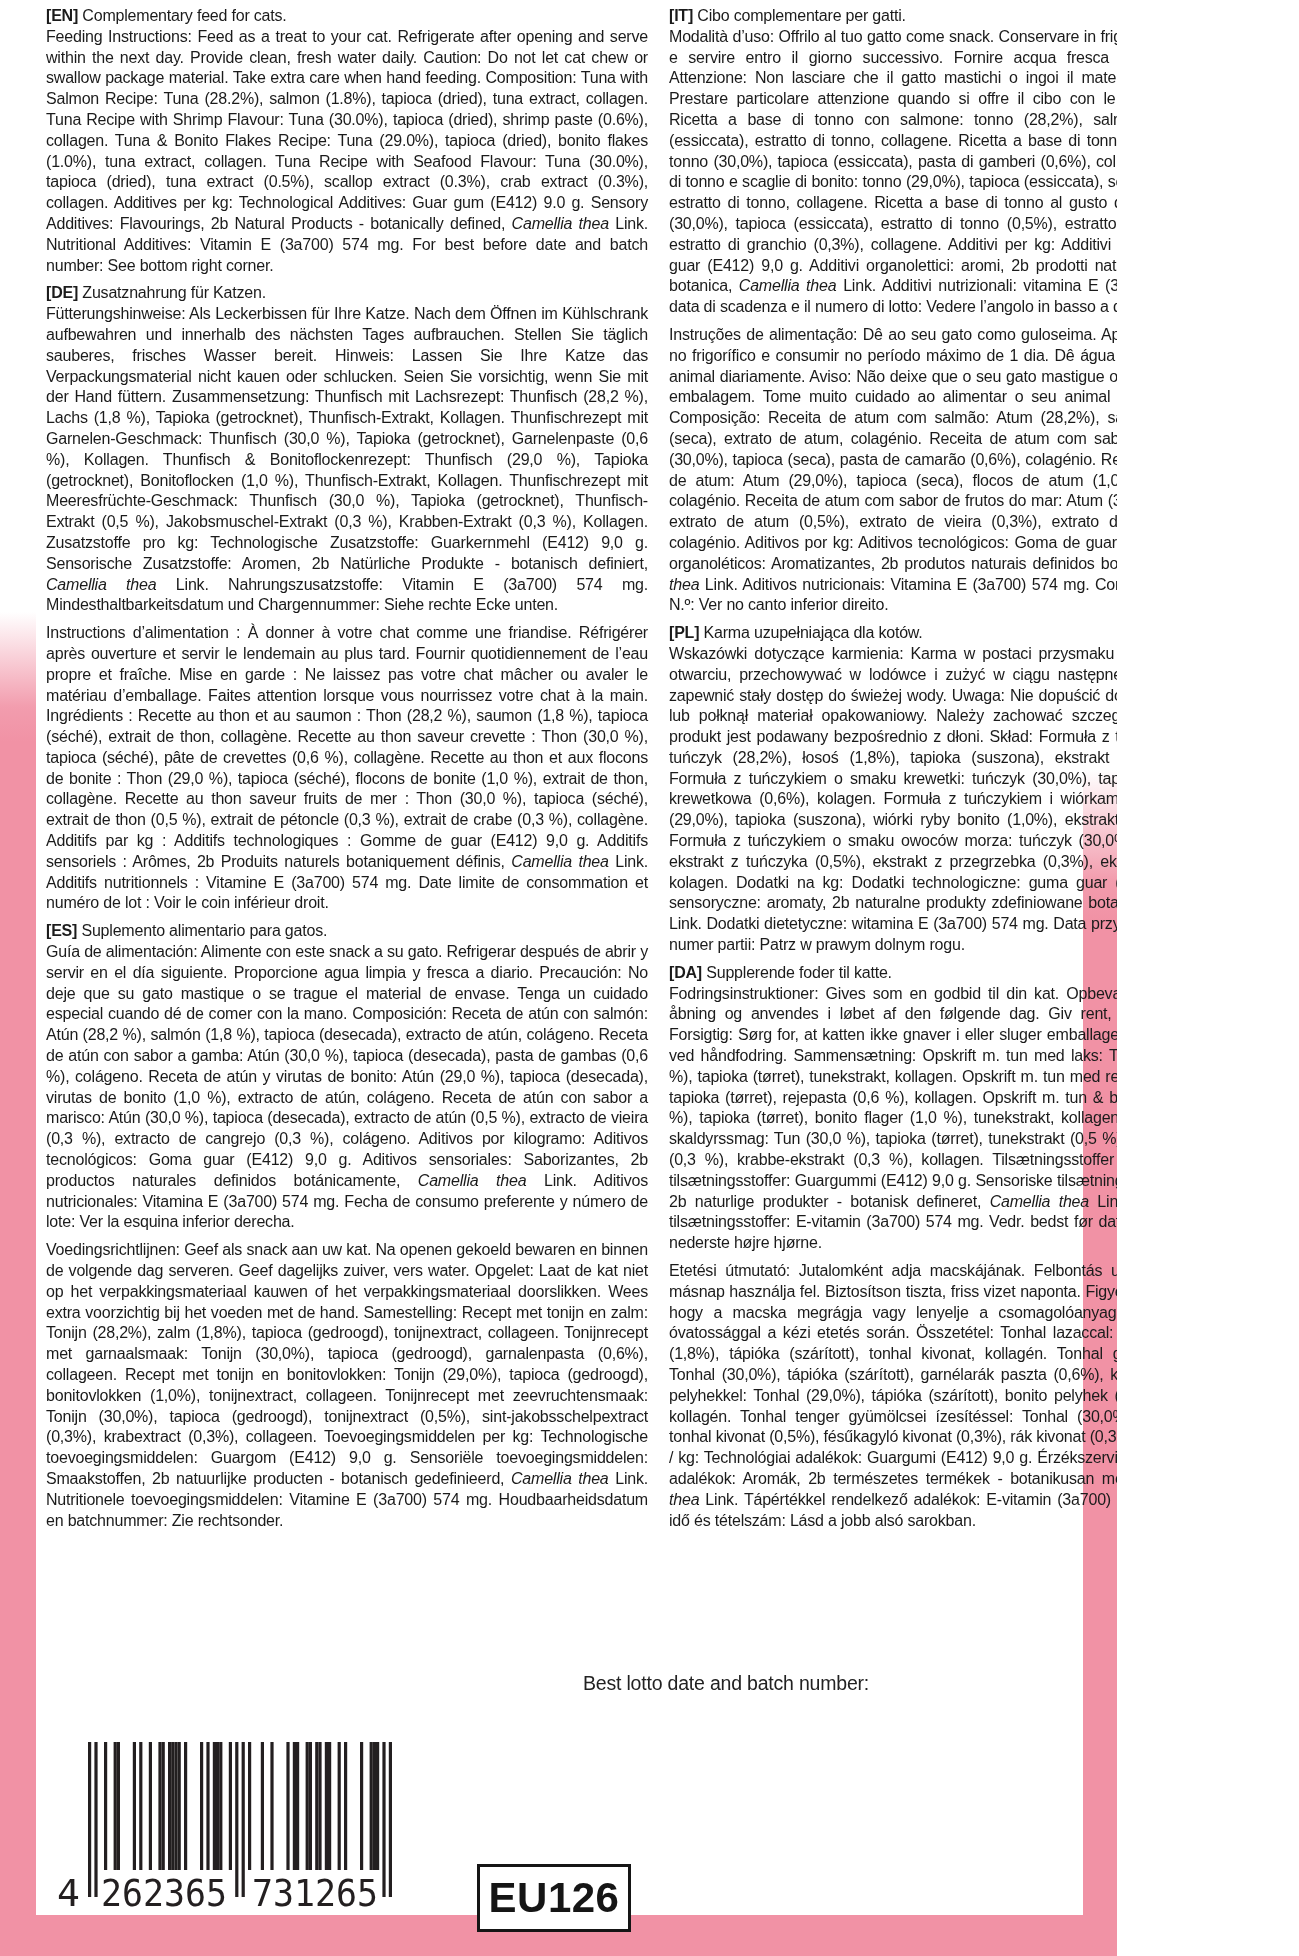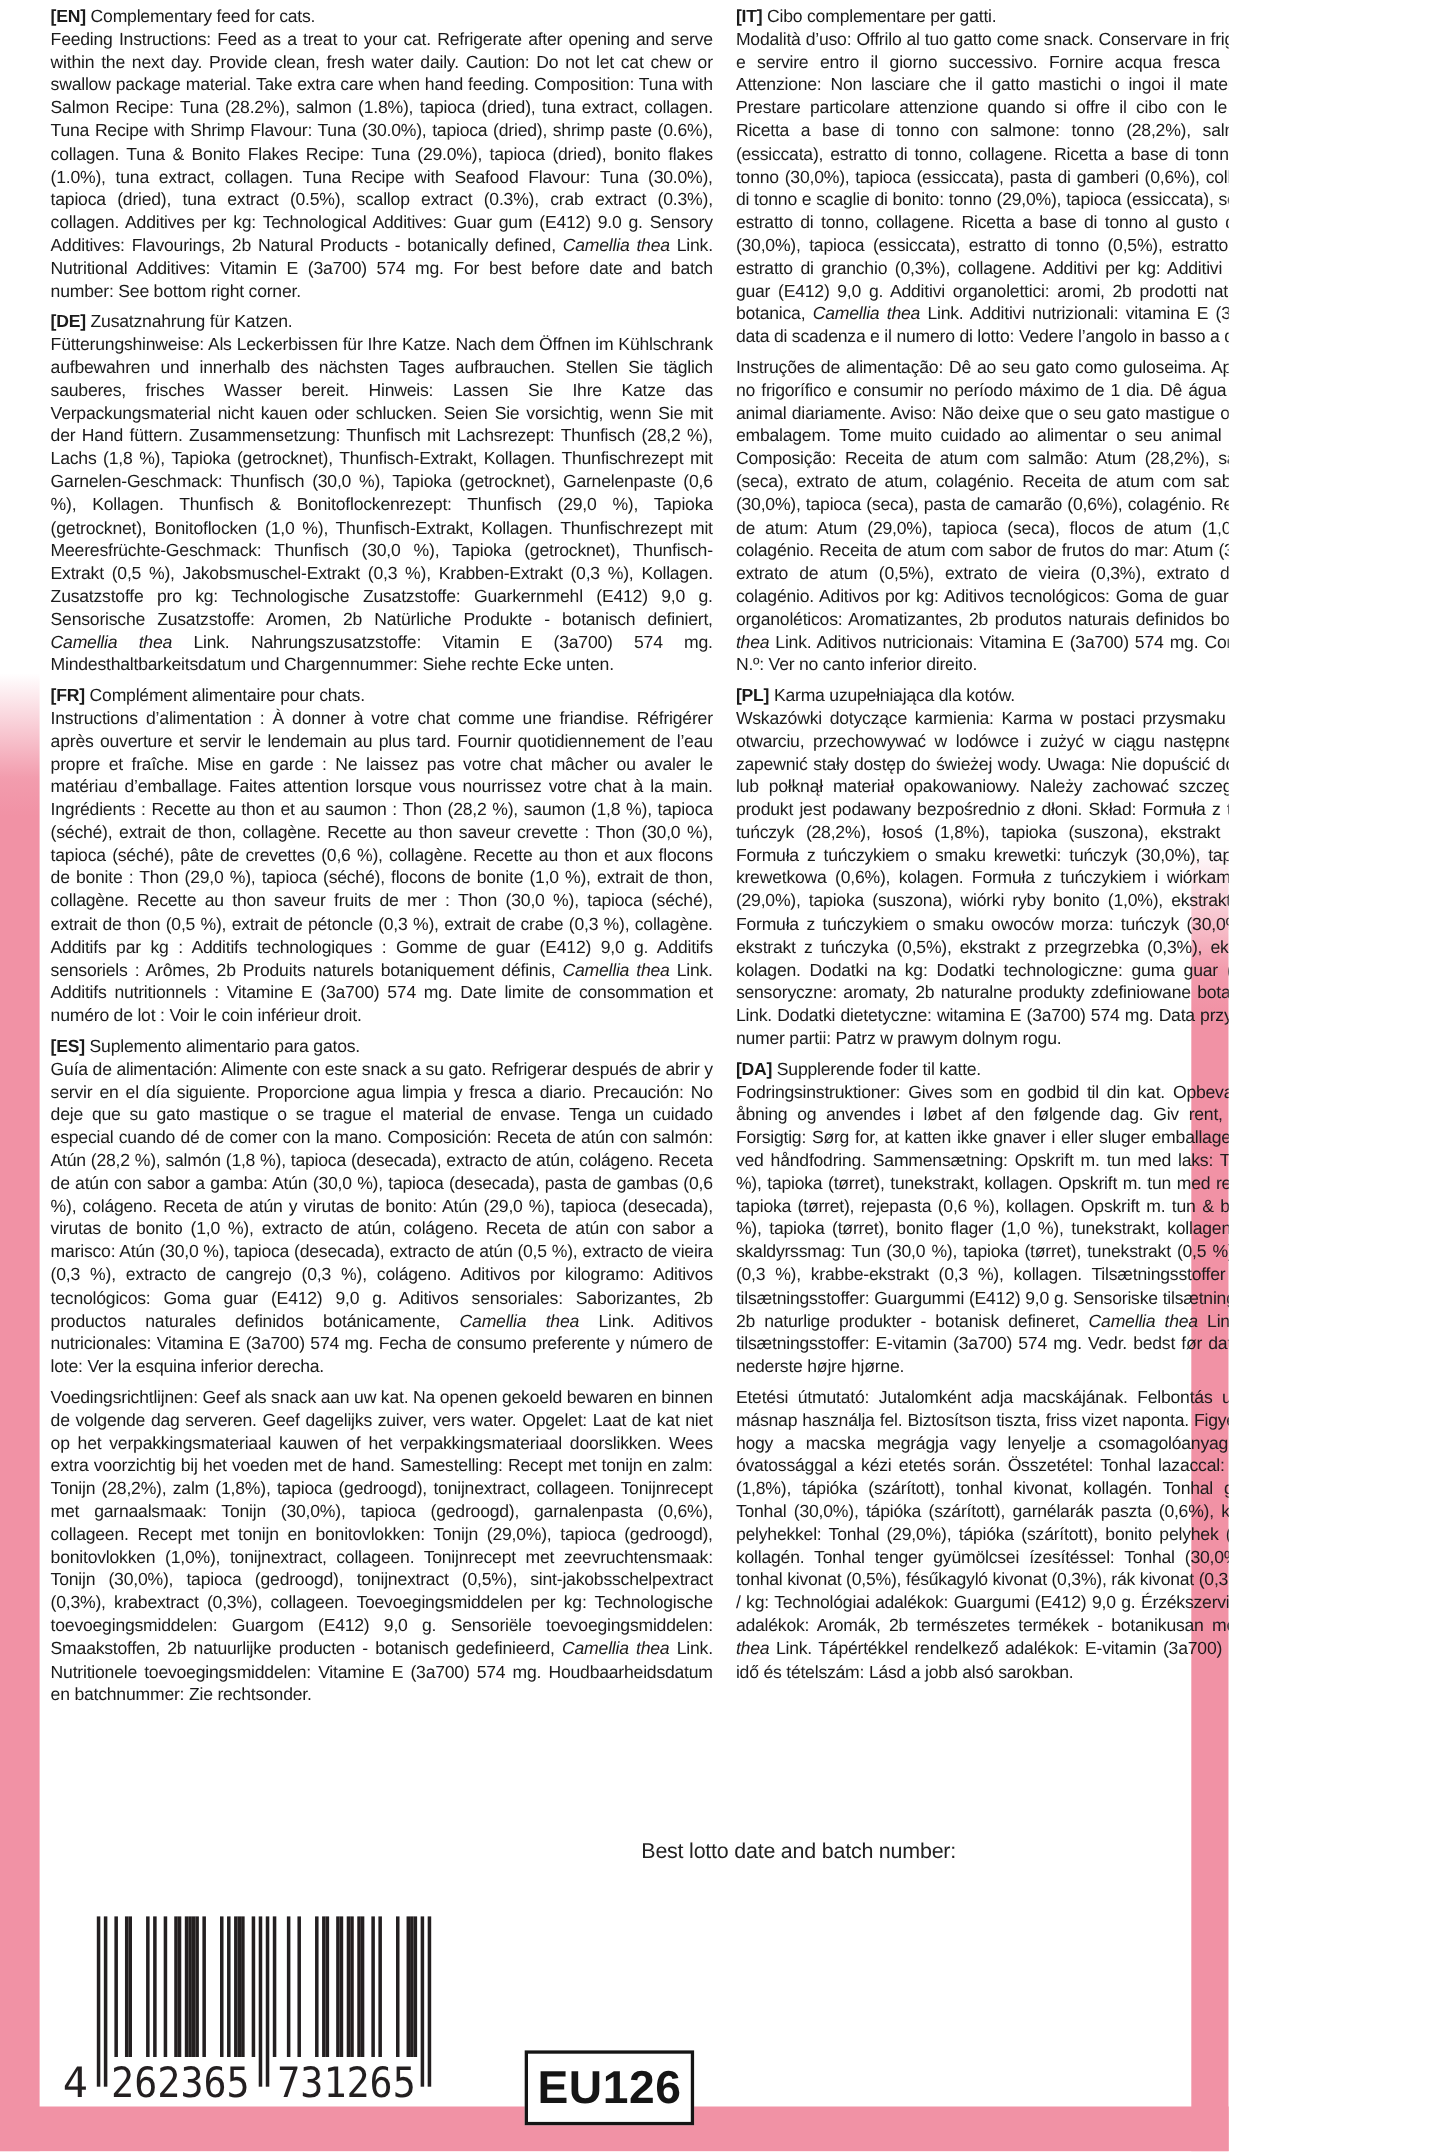--- a/index.html
+++ b/index.html
@@ -52,21 +52,20 @@
   <div class="col col-left">
       <section class="sec">
         <div class="sec-head"><b>[EN]</b> Complementary feed for cats.</div>
         <p class="sec-body"><b>Feeding Instructions:</b> Feed as a treat to your cat. Refrigerate after opening and serve within the next day. Provide clean, fresh water daily. <b>Caution:</b> Do not let cat chew or swallow package material. Take extra care when hand feeding. <b>Composition:</b> Tuna with Salmon Recipe: Tuna (28.2%), salmon (1.8%), tapioca (dried), tuna extract, collagen. Tuna Recipe with Shrimp Flavour: Tuna (30.0%), tapioca (dried), shrimp paste (0.6%), collagen. Tuna &amp; Bonito Flakes Recipe: Tuna (29.0%), tapioca (dried), bonito flakes (1.0%), tuna extract, collagen. Tuna Recipe with Seafood Flavour: Tuna (30.0%), tapioca (dried), tuna extract (0.5%), scallop extract (0.3%), crab extract (0.3%), collagen. <b>Additives per kg:</b> Technological Additives: Guar gum (E412) 9.0 g. Sensory Additives: Flavourings, 2b Natural Products - botanically defined, <i>Camellia thea</i> Link. Nutritional Additives: Vitamin E (3a700) 574 mg. <b>For best before date and batch number:</b> See bottom right corner.</p>
       </section>
       <section class="sec">
         <div class="sec-head"><b>[DE]</b> Zusatznahrung für Katzen.</div>
         <p class="sec-body"><b>Fütterungshinweise:</b> Als Leckerbissen für Ihre Katze. Nach dem Öffnen im Kühlschrank aufbewahren und innerhalb des nächsten Tages aufbrauchen. Stellen Sie täglich sauberes, frisches Wasser bereit. <b>Hinweis:</b> Lassen Sie Ihre Katze das Verpackungsmaterial nicht kauen oder schlucken. Seien Sie vorsichtig, wenn Sie mit der Hand füttern. <b>Zusammensetzung:</b> Thunfisch mit Lachsrezept: Thunfisch (28,2 %), Lachs (1,8 %), Tapioka (getrocknet), Thunfisch-Extrakt, Kollagen. Thunfischrezept mit Garnelen-Geschmack: Thunfisch (30,0 %), Tapioka (getrocknet), Garnelenpaste (0,6 %), Kollagen. Thunfisch &amp; Bonitoflockenrezept: Thunfisch (29,0 %), Tapioka (getrocknet), Bonitoflocken (1,0 %), Thunfisch-Extrakt, Kollagen. Thunfischrezept mit Meeresfrüchte-Geschmack: Thunfisch (30,0 %), Tapioka (getrocknet), Thunfisch-Extrakt (0,5 %), Jakobsmuschel-Extrakt (0,3 %), Krabben-Extrakt (0,3 %), Kollagen. <b>Zusatzstoffe pro kg:</b> Technologische Zusatzstoffe: Guarkernmehl (E412) 9,0 g. Sensorische Zusatzstoffe: Aromen, 2b Natürliche Produkte - botanisch definiert, <i>Camellia thea</i> Link. Nahrungszusatzstoffe: Vitamin E (3a700) 574 mg. <b>Mindesthaltbarkeitsdatum und Chargennummer:</b> Siehe rechte Ecke unten.</p>
       </section>
       <section class="sec">
-        <div class="sec-head"><b>[FR]</b> Complément alimentaire pour chats.</div>
         <p class="sec-body"><b>Instructions d’alimentation :</b> À donner à votre chat comme une friandise. Réfrigérer après ouverture et servir le lendemain au plus tard. Fournir quotidiennement de l’eau propre et fraîche. <b>Mise en garde :</b> Ne laissez pas votre chat mâcher ou avaler le matériau d’emballage. Faites attention lorsque vous nourrissez votre chat à la main. <b>Ingrédients :</b> Recette au thon et au saumon : Thon (28,2 %), saumon (1,8 %), tapioca (séché), extrait de thon, collagène. Recette au thon saveur crevette : Thon (30,0 %), tapioca (séché), pâte de crevettes (0,6 %), collagène. Recette au thon et aux flocons de bonite : Thon (29,0 %), tapioca (séché), flocons de bonite (1,0 %), extrait de thon, collagène. Recette au thon saveur fruits de mer : Thon (30,0 %), tapioca (séché), extrait de thon (0,5 %), extrait de pétoncle (0,3 %), extrait de crabe (0,3 %), collagène. <b>Additifs par kg :</b> Additifs technologiques : Gomme de guar (E412) 9,0 g. Additifs sensoriels : Arômes, 2b Produits naturels botaniquement définis, <i>Camellia thea</i> Link. Additifs nutritionnels : Vitamine E (3a700) 574 mg. <b>Date limite de consommation et numéro de lot :</b> Voir le coin inférieur droit.</p>
       </section>
       <section class="sec">
         <div class="sec-head"><b>[ES]</b> Suplemento alimentario para gatos.</div>
         <p class="sec-body"><b>Guía de alimentación:</b> Alimente con este snack a su gato. Refrigerar después de abrir y servir en el día siguiente. Proporcione agua limpia y fresca a diario. <b>Precaución:</b> No deje que su gato mastique o se trague el material de envase. Tenga un cuidado especial cuando dé de comer con la mano. <b>Composición:</b> Receta de atún con salmón: Atún (28,2 %), salmón (1,8 %), tapioca (desecada), extracto de atún, colágeno. Receta de atún con sabor a gamba: Atún (30,0 %), tapioca (desecada), pasta de gambas (0,6 %), colágeno. Receta de atún y virutas de bonito: Atún (29,0 %), tapioca (desecada), virutas de bonito (1,0 %), extracto de atún, colágeno. Receta de atún con sabor a marisco: Atún (30,0 %), tapioca (desecada), extracto de atún (0,5 %), extracto de vieira (0,3 %), extracto de cangrejo (0,3 %), colágeno. <b>Aditivos por kilogramo:</b> Aditivos tecnológicos: Goma guar (E412) 9,0 g. Aditivos sensoriales: Saborizantes, 2b productos naturales definidos botánicamente, <i>Camellia thea</i> Link. Aditivos nutricionales: Vitamina E (3a700) 574 mg. <b>Fecha de consumo preferente y número de lote:</b> Ver la esquina inferior derecha.</p>
       </section>
       <section class="sec">
         <p class="sec-body"><b>Voedingsrichtlijnen:</b> Geef als snack aan uw kat. Na openen gekoeld bewaren en binnen de volgende dag serveren. Geef dagelijks zuiver, vers water. <b>Opgelet:</b> Laat de kat niet op het verpakkingsmateriaal kauwen of het verpakkingsmateriaal doorslikken. Wees extra voorzichtig bij het voeden met de hand. <b>Samestelling:</b> Recept met tonijn en zalm: Tonijn (28,2%), zalm (1,8%), tapioca (gedroogd), tonijnextract, collageen. Tonijnrecept met garnaalsmaak: Tonijn (30,0%), tapioca (gedroogd), garnalenpasta (0,6%), collageen. Recept met tonijn en bonitovlokken: Tonijn (29,0%), tapioca (gedroogd), bonitovlokken (1,0%), tonijnextract, collageen. Tonijnrecept met zeevruchtensmaak: Tonijn (30,0%), tapioca (gedroogd), tonijnextract (0,5%), sint-jakobsschelpextract (0,3%), krabextract (0,3%), collageen. <b>Toevoegingsmiddelen per kg:</b> Technologische toevoegingsmiddelen: Guargom (E412) 9,0 g. Sensoriële toevoegingsmiddelen: Smaakstoffen, 2b natuurlijke producten - botanisch gedefinieerd, <i>Camellia thea</i> Link. Nutritionele toevoegingsmiddelen: Vitamine E (3a700) 574 mg. <b>Houdbaarheidsdatum en batchnummer:</b> Zie rechtsonder.</p>
       </section>
     </div>

